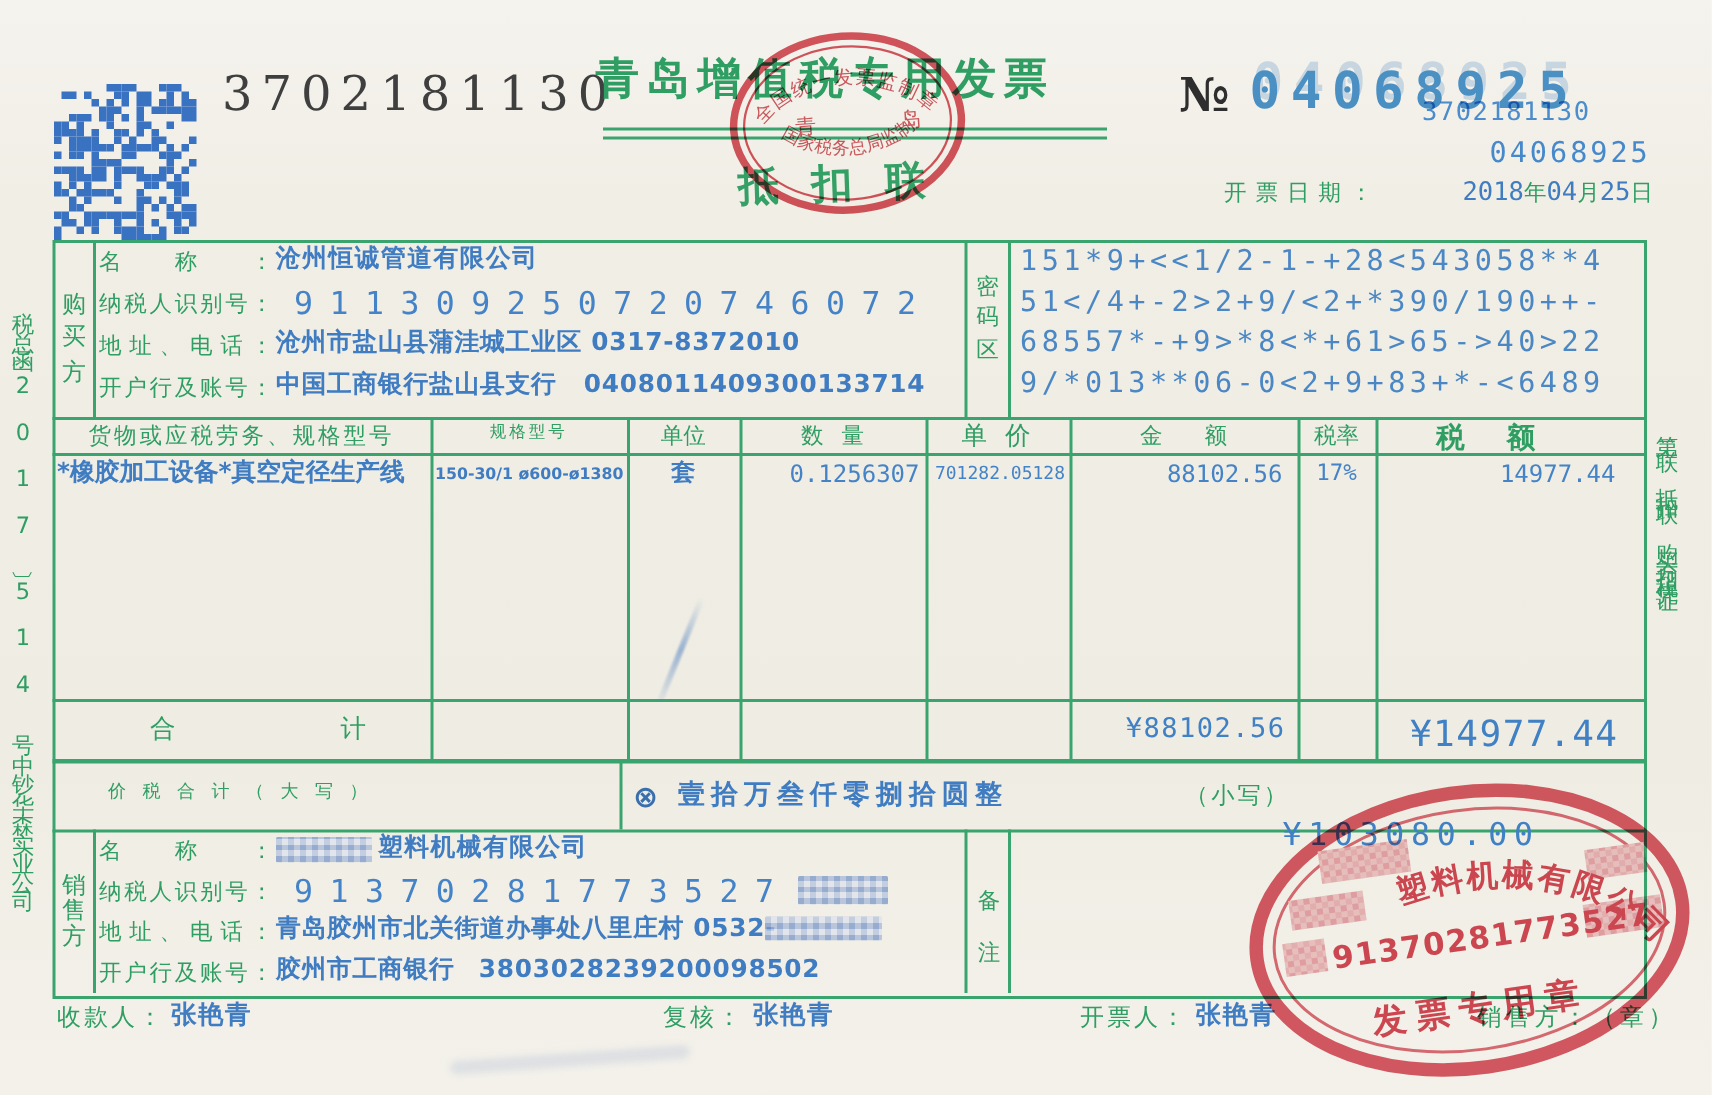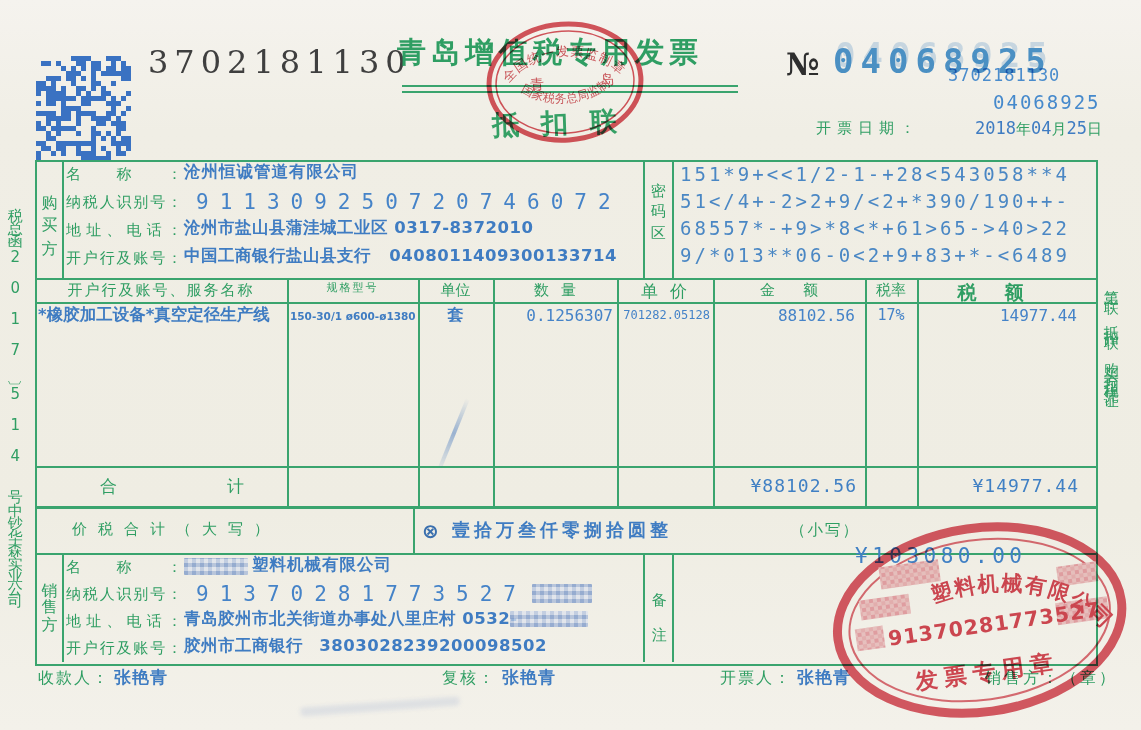--- a/index.html
+++ b/index.html
@@ -534,43 +534,43 @@
     <span class="flabel">开户行及账号：</span>
   </div>
   <div class="t blue" style="left:184px;top:247px;font-size:16.5px;font-weight:600;word-spacing:12px;letter-spacing:.5px;">中国工商银行盐山县支行 0408011409300133714</div>
 
   <div class="t vtxt green" style="left:649px;top:170px;height:105px;font-size:15px;letter-spacing:22px;">密码区</div>
   <div class="t mono" style="left:680px;top:164px;font-size:19px;letter-spacing:3px;color:#4a87c4;">151*9+&lt;&lt;1/2-1-+28&lt;543058**4</div>
   <div class="t mono" style="left:680px;top:191px;font-size:19px;letter-spacing:3px;color:#4a87c4;">51&lt;/4+-2&gt;2+9/&lt;2+*390/190++-</div>
   <div class="t mono" style="left:680px;top:218px;font-size:19px;letter-spacing:3px;color:#4a87c4;">68557*-+9&gt;*8&lt;*+61&gt;65-&gt;40&gt;22</div>
   <div class="t mono" style="left:680px;top:245px;font-size:19px;letter-spacing:3px;color:#4a87c4;">9/*013**06-0&lt;2+9+83+*-&lt;6489</div>
 
-  <div class="t green c" style="left:35px;top:282px;width:252px;font-size:15px;letter-spacing:2px;">开户行及账号、服务名称</div>
+  <div class="t green c" style="left:35px;top:282px;width:252px;font-size:15px;letter-spacing:2px;">货物或应税劳务、规格型号</div>
   <div class="t green c" style="left:287px;top:282px;width:131px;font-size:11px;letter-spacing:2px;">规格型号</div>
   <div class="t green c" style="left:418px;top:282px;width:75px;font-size:15px;">单位</div>
   <div class="t green c ls12" style="left:493px;top:282px;width:124px;font-size:15px;">数量</div>
   <div class="t green c ls12" style="left:617px;top:282px;width:94px;font-size:17px;">单价</div>
   <div class="t green c ls28" style="left:713px;top:282px;width:152px;font-size:15px;">金额</div>
   <div class="t green c" style="left:865px;top:282px;width:52px;font-size:15px;">税率</div>
   <div class="t green c ls28" style="left:917px;top:282px;width:147px;font-size:19px;font-weight:bold;">税额</div>
 
   <div class="t blue" style="left:38px;top:306px;font-size:16.5px;font-weight:600;">*橡胶加工设备*真空定径生产线</div>
   <div class="t blue" style="left:290px;top:310px;font-size:10.5px;font-weight:600;text-align:right;">150-30/1 ø600-ø1380</div>
   <div class="t blue c" style="left:418px;top:306px;width:75px;font-size:16px;font-weight:600;">套</div>
   <div class="t mono r" style="left:493px;top:307px;width:120px;font-size:16px;color:#4583c8;">0.1256307</div>
   <div class="t mono r" style="left:617px;top:309px;width:93px;font-size:12px;color:#4583c8;">701282.05128</div>
   <div class="t mono r" style="left:713px;top:307px;width:142px;font-size:16px;color:#4583c8;">88102.56</div>
   <div class="t mono c" style="left:865px;top:307px;width:52px;font-size:15px;color:#4583c8;">17%</div>
   <div class="t mono r" style="left:917px;top:307px;width:160px;font-size:16px;color:#4583c8;">14977.44</div>
 
   <div class="t green" style="left:100px;top:477px;font-size:17px;letter-spacing:110px;">合计</div>
   <div class="t mono r" style="left:713px;top:476px;width:144px;font-size:18px;letter-spacing:1px;color:#4080c4;">¥88102.56</div>
-  <div class="t mono r" style="left:917px;top:476px;width:162px;font-size:18px;letter-spacing:1px;color:#4080c4;">¥14977.44</div>
-
-  <div class="t green" style="left:72px;top:521px;font-size:15px;letter-spacing:11px;">价税合计（大写）</div>
+  <div class="t mono r" style="left:917px;top:476px;width:162px;font-size:24px;letter-spacing:1px;color:#4080c4;">¥14977.44</div>
+
+  <div class="t green" style="left:72px;top:521px;font-size:12px;letter-spacing:11px;">价税合计（大写）</div>
   <div class="t" style="left:422px;top:520px;font-size:20px;color:#3a6fae;font-weight:bold;">⊗</div>
   <div class="t blue" style="left:452px;top:520px;font-size:18px;font-weight:600;letter-spacing:4px;">壹拾万叁仟零捌拾圆整</div>
   <div class="t green" style="left:790px;top:522px;font-size:15.5px;letter-spacing:2px;">（小写）</div>
   <div class="t mono" style="left:855px;top:544px;font-size:21px;letter-spacing:4.5px;color:#4080c4;">¥103080.00</div>
 
   <div class="t vtxt green" style="left:40px;top:570px;height:95px;font-size:16px;letter-spacing:16px;">销售方</div>
 
   <div class="t" style="left:66px;top:558px;">
     <span class="flabel">名称：</span>
   </div>

